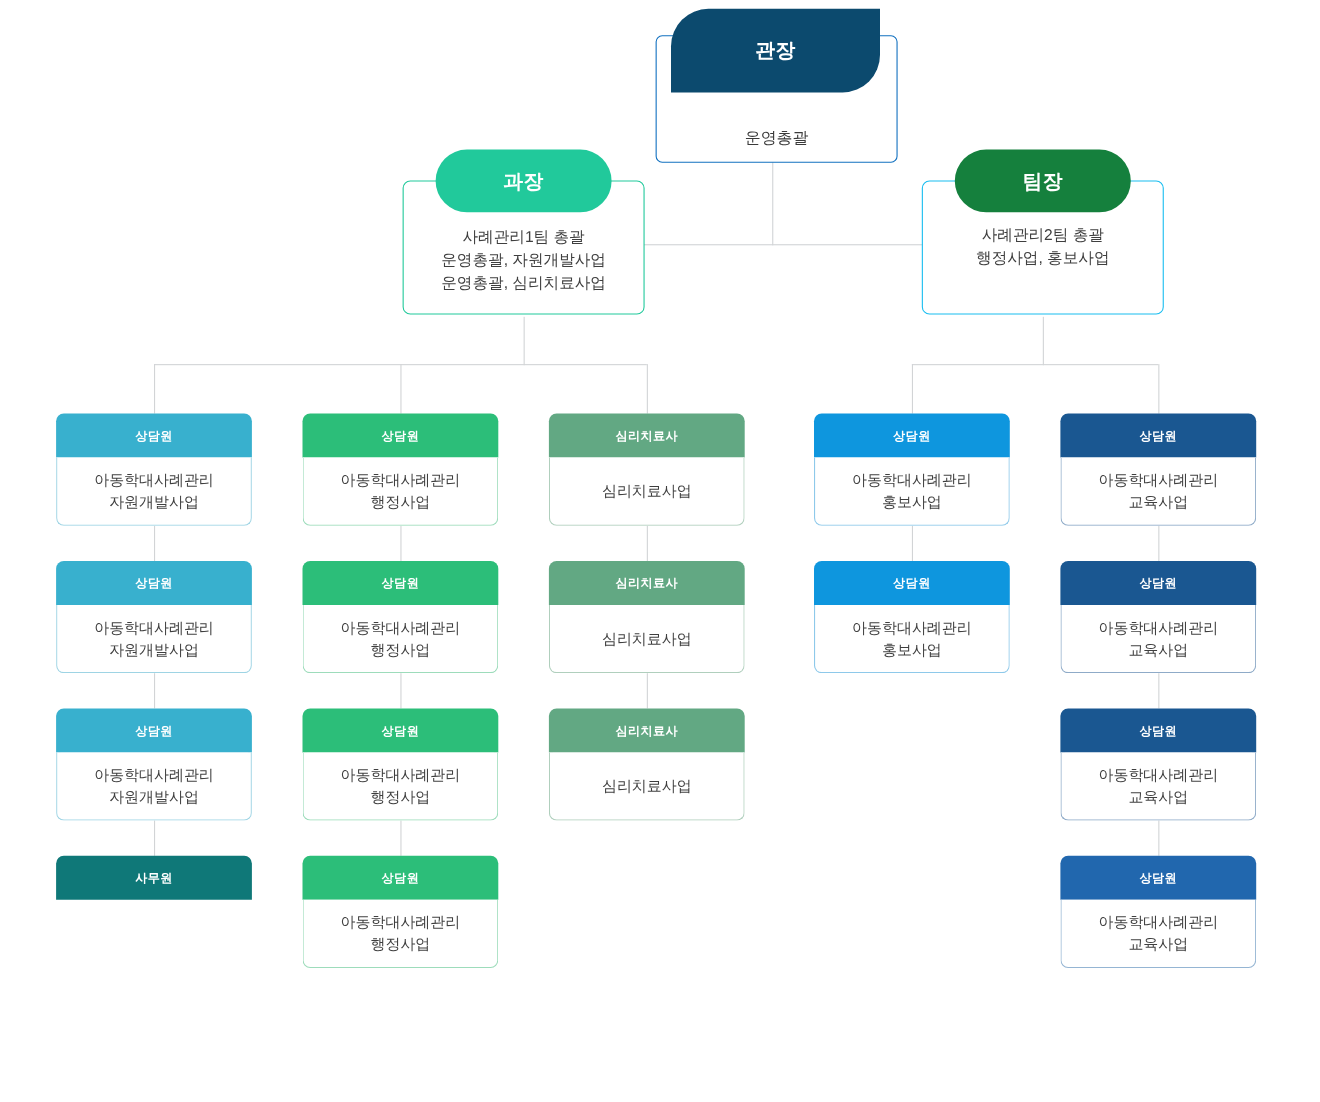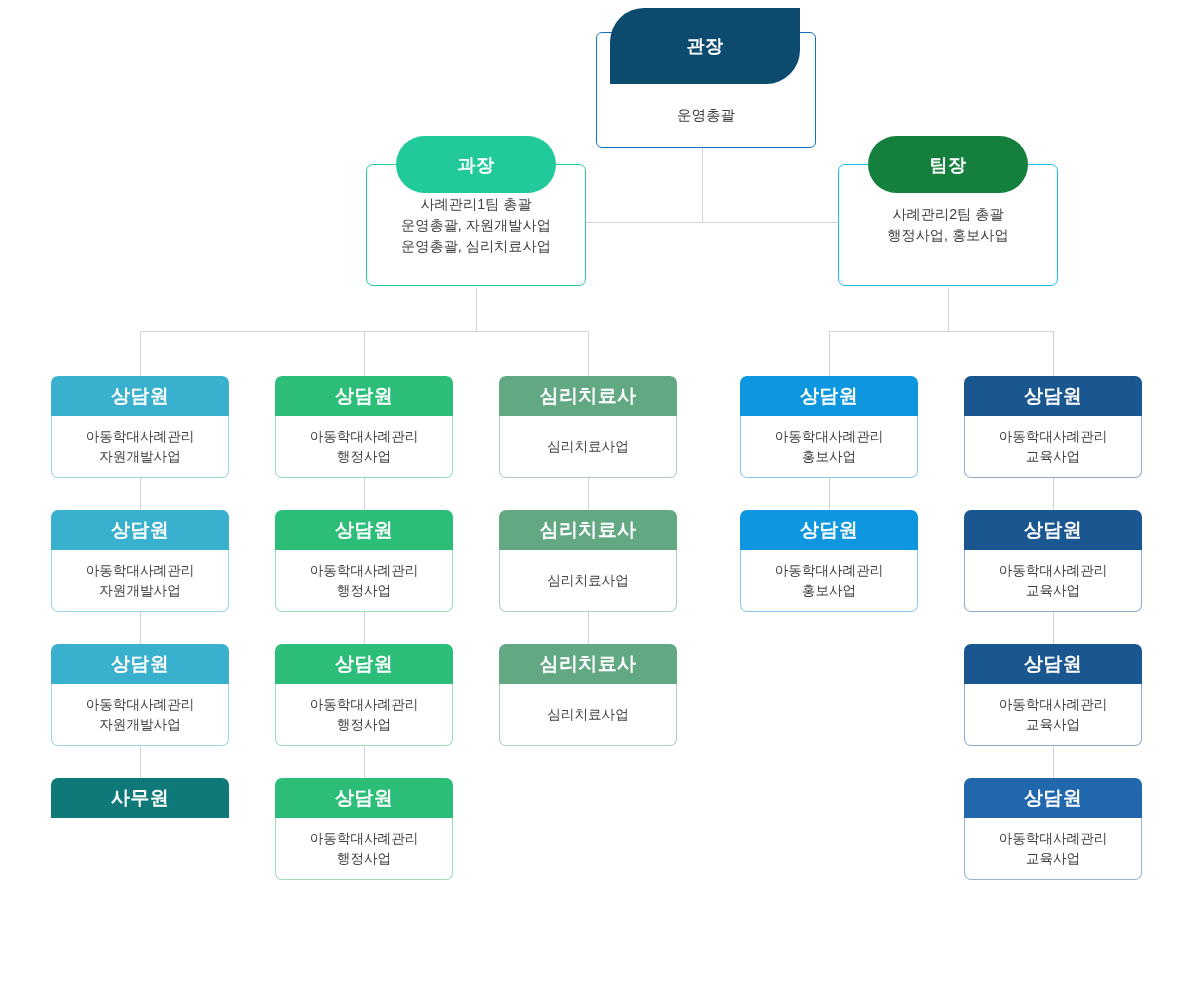--- a/index.html
+++ b/index.html
@@ -51,21 +51,21 @@
   }
   .root-body {
     position: absolute;
     background: #ffffff;
     border: 1.5px solid #1271C0;
     border-radius: 6px;
     display: flex;
     align-items: flex-end;
     justify-content: center;
     box-sizing: border-box;
-    padding-bottom: 22px;
+    padding-bottom: 12px;
     font-size: 14.5px;
     color: #3a3a3a;
     z-index: 2;
   }
 
   
   .mid-node {
     position: absolute;
     z-index: 2;
   }
@@ -75,22 +75,22 @@
     top: 28px;
     width: 220px;
     height: 122px;
     background: #ffffff;
     border: 1.5px solid #2BC79C;
     border-radius: 7px;
     box-sizing: border-box;
     display: flex;
     flex-direction: column;
     align-items: center;
-    justify-content: center;
-    padding-bottom: 0;
+    justify-content: flex-end;
+    padding-bottom: 16px;
     z-index: 2;
   }
   .mid-node.team .mid-body { border-color: #16B9EF; }
   .mid-head {
     position: absolute;
     left: 30px;
     top: 0;
     width: 160px;
     height: 57px;
     background: #21C99B;
@@ -115,21 +115,21 @@
   
   .leaf {
     position: absolute;
     width: 178px;
     z-index: 2;
   }
   .leaf-head {
     height: 40px;
     border-radius: 7px 7px 0 0;
     color: #ffffff;
-    font-size: 19px;
+    font-size: 11px;
     font-weight: bold;
     letter-spacing: 0.4px;
     display: flex;
     align-items: center;
     justify-content: center;
   }
   .leaf-body {
     height: 62px;
     background: #ffffff;
     border: 1.2px solid #d8dde0;

